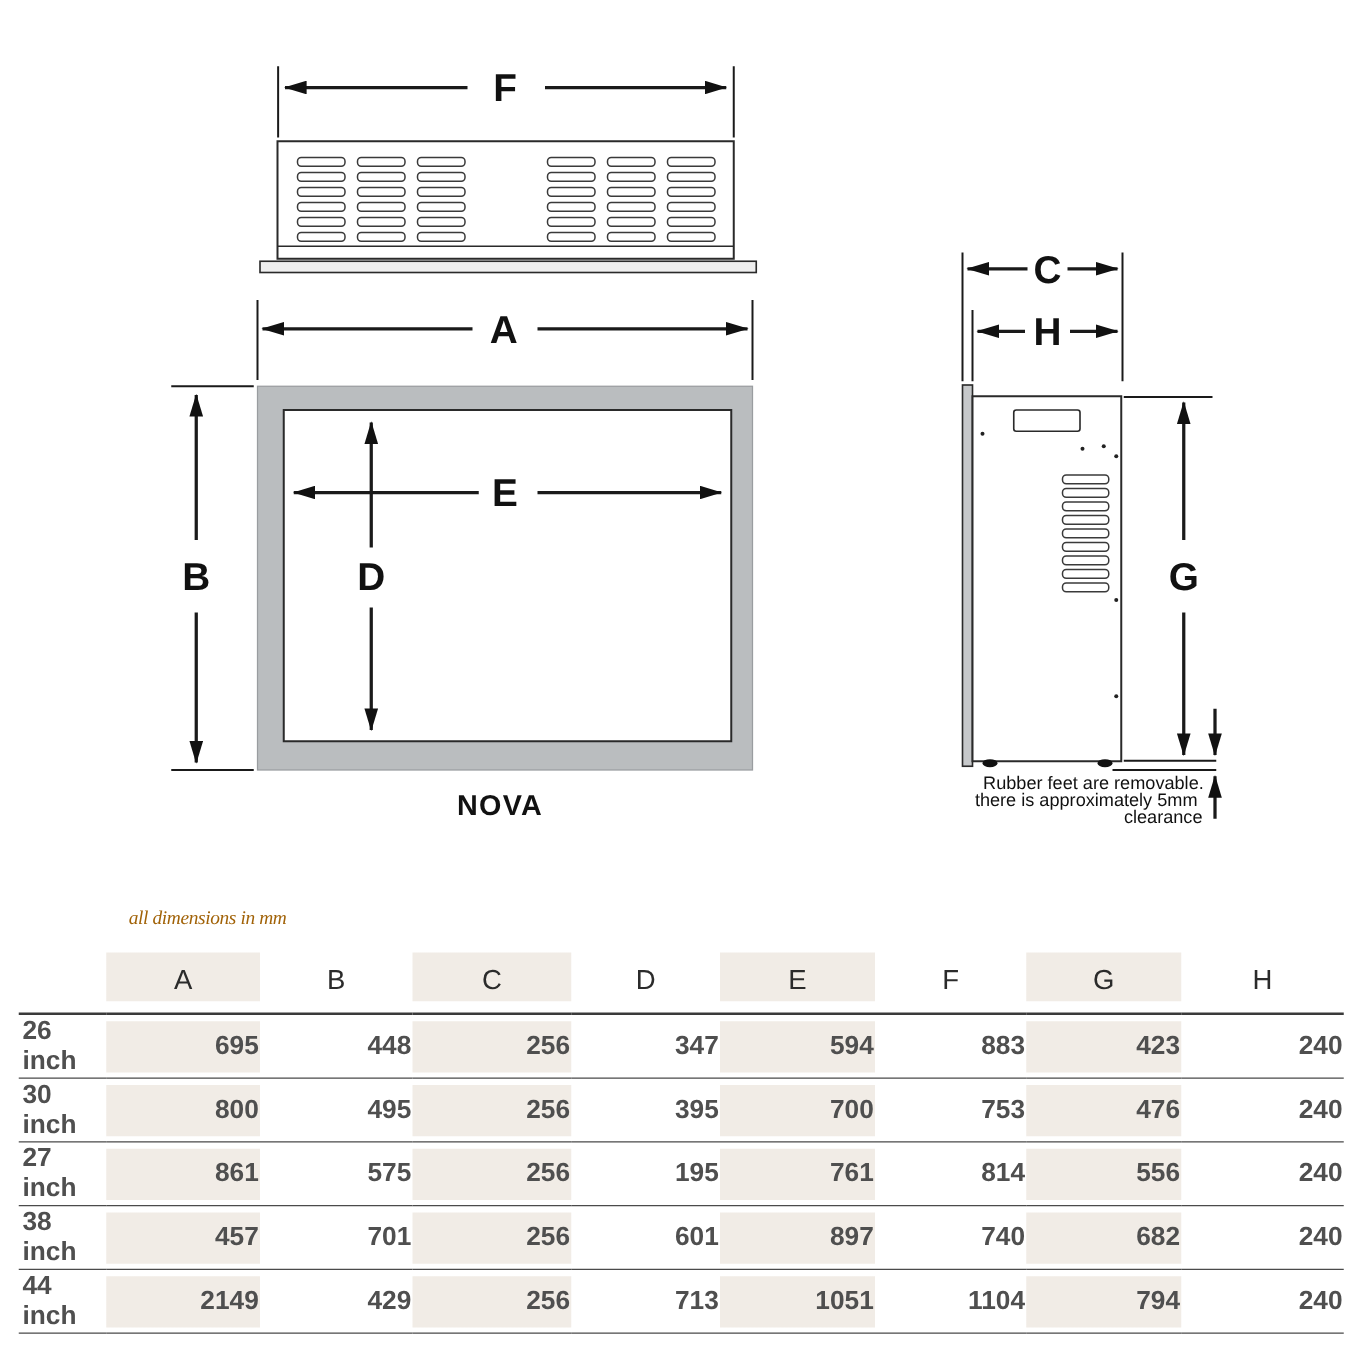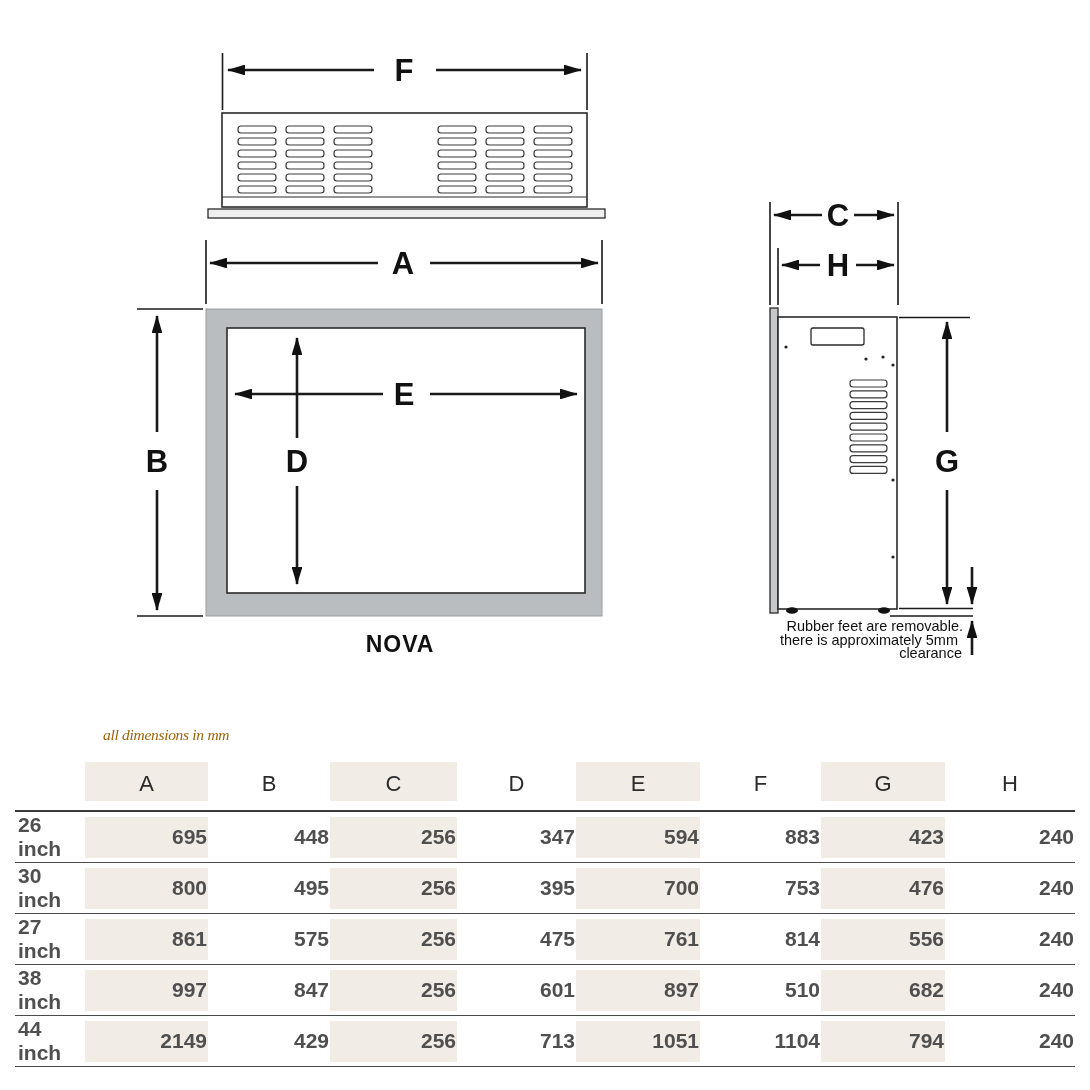--- a/index.html
+++ b/index.html
@@ -235,34 +235,34 @@
           <td class="striped">700</td>
           <td>753</td>
           <td class="striped">476</td>
           <td>240</td>
         </tr>
         <tr>
           <th>27 inch</th>
           <td class="striped">861</td>
           <td>575</td>
           <td class="striped">256</td>
-          <td>475</td>
+          <td>195</td>
           <td class="striped">761</td>
           <td>814</td>
           <td class="striped">556</td>
           <td>240</td>
         </tr>
         <tr>
           <th>38 inch</th>
-          <td class="striped">997</td>
-          <td>847</td>
+          <td class="striped">457</td>
+          <td>701</td>
           <td class="striped">256</td>
           <td>601</td>
           <td class="striped">897</td>
-          <td>510</td>
+          <td>740</td>
           <td class="striped">682</td>
           <td>240</td>
         </tr>
         <tr>
           <th>44 inch</th>
           <td class="striped">2149</td>
           <td>429</td>
           <td class="striped">256</td>
           <td>713</td>
           <td class="striped">1051</td>

